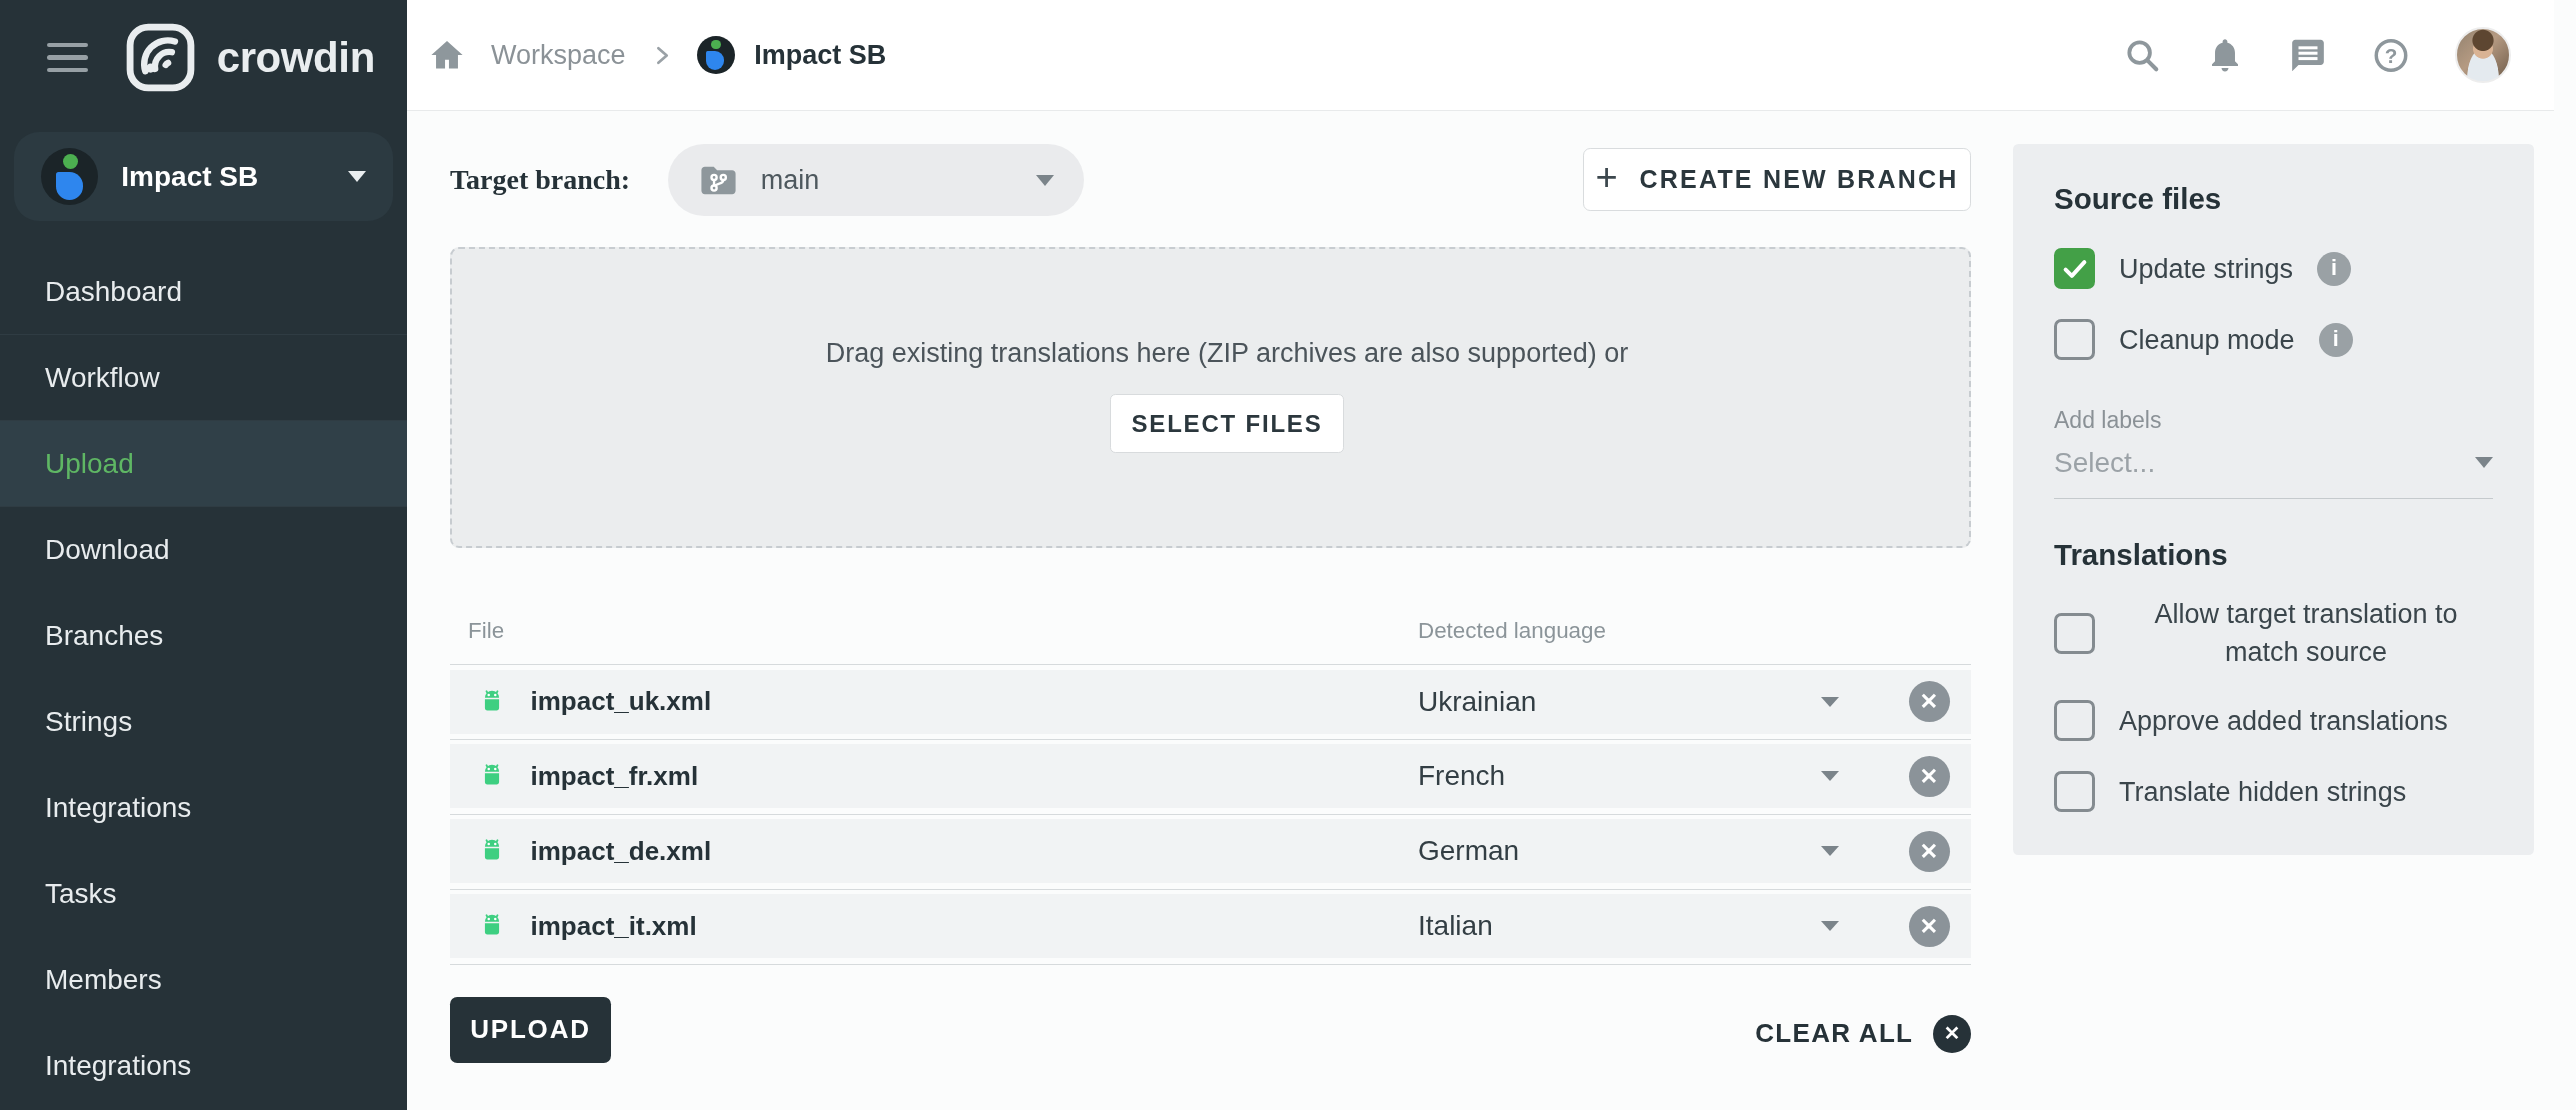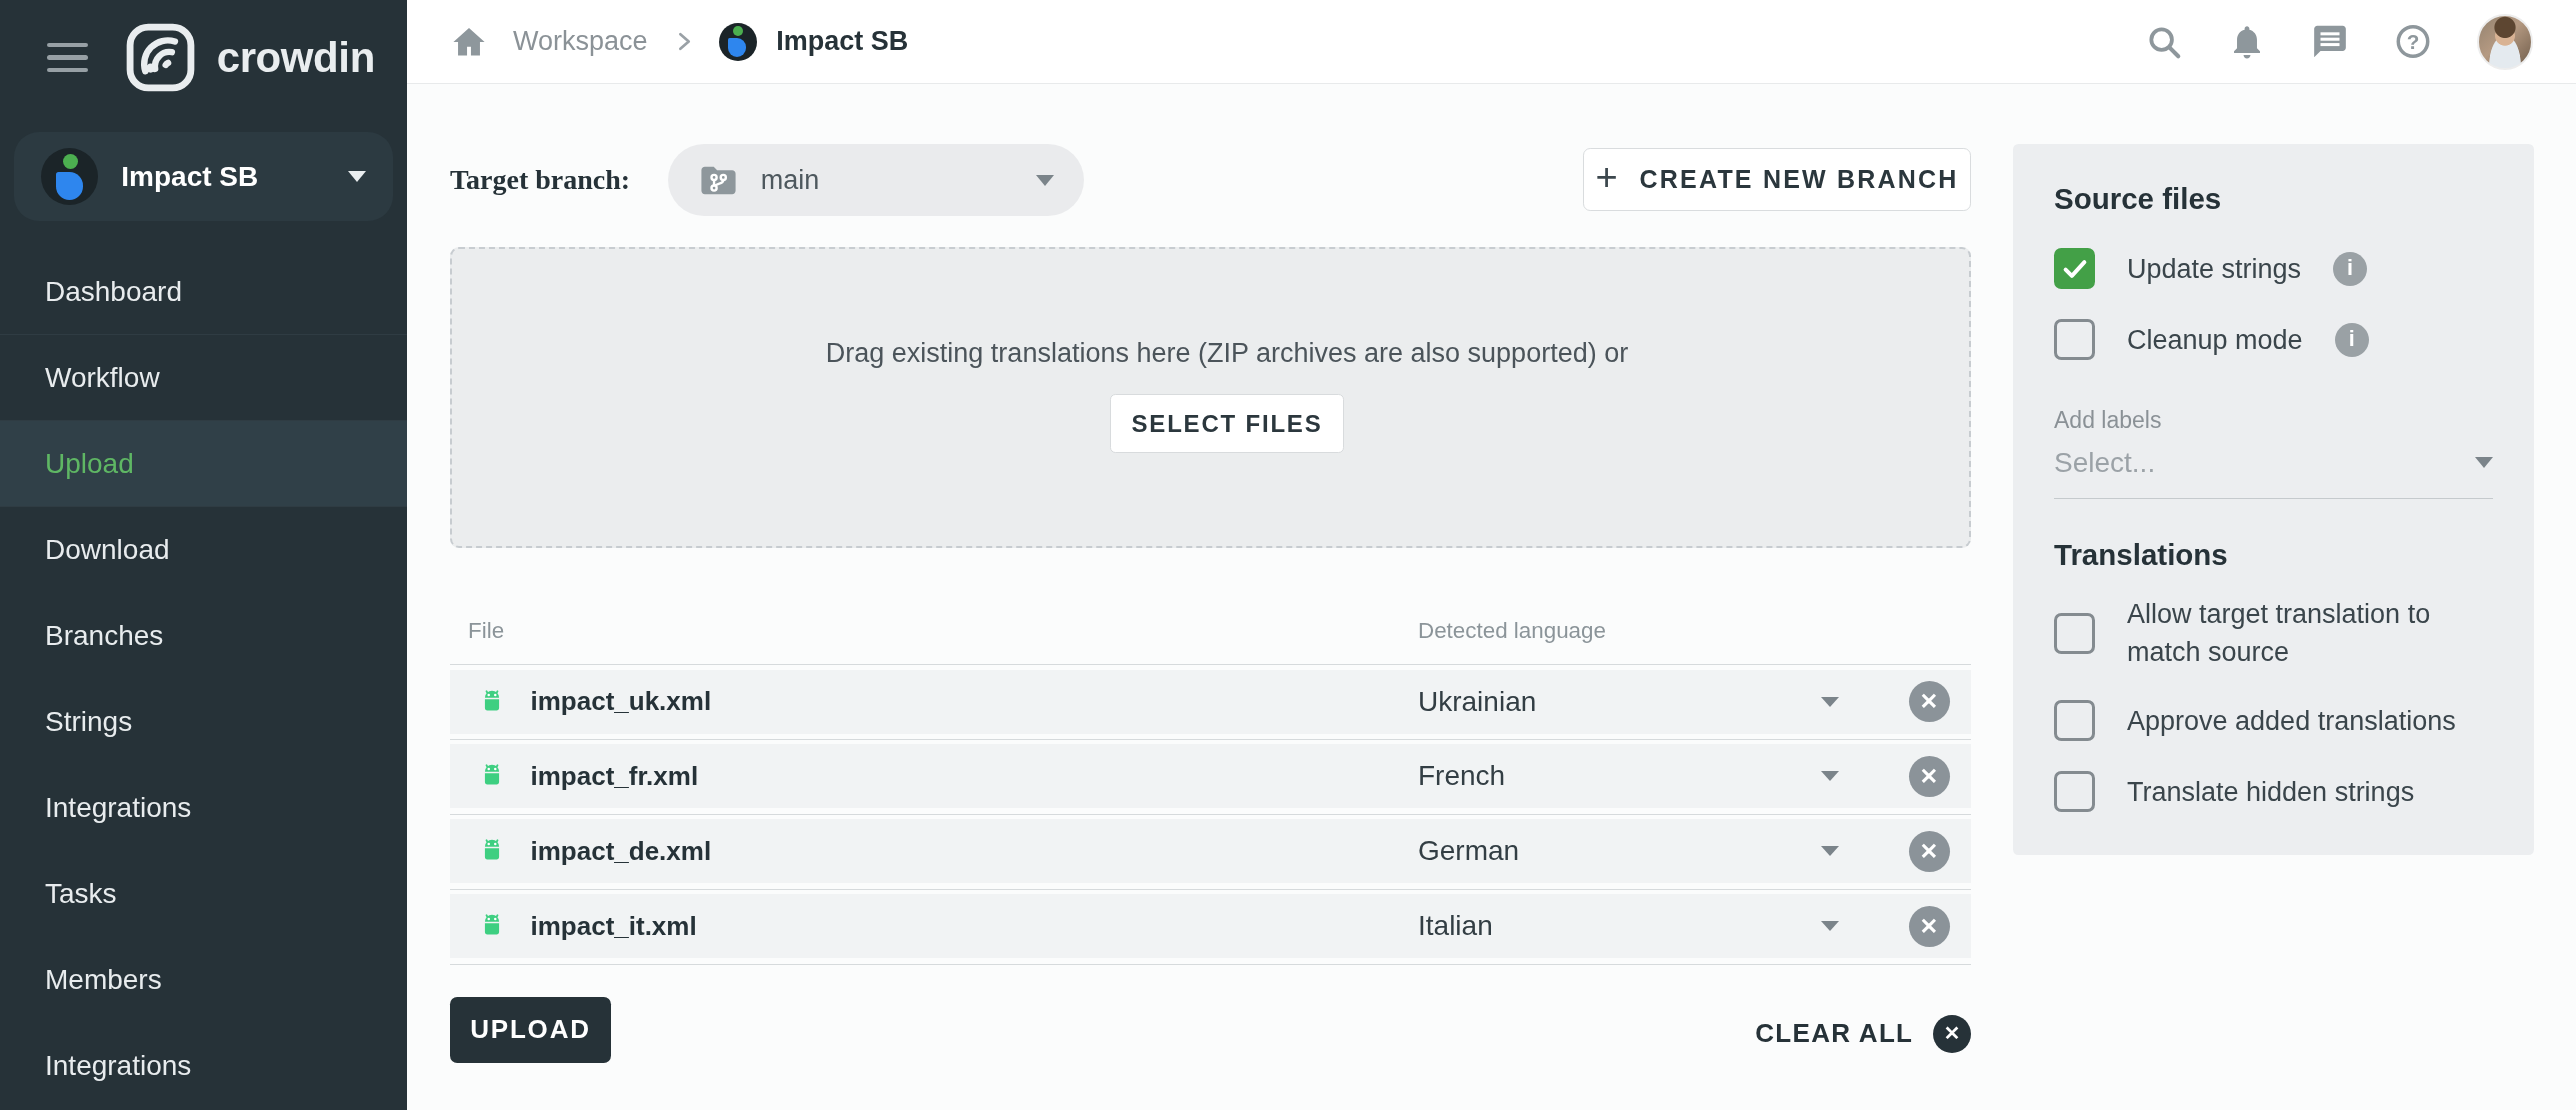--- a/index.html
+++ b/index.html
@@ -23,21 +23,21 @@
   .caret{width:0;height:0;border-left:9.8px solid transparent;border-right:9.8px solid transparent;border-top:11.6px solid #7b848a;}
   .caret-light{border-top-color:#e9edef;margin-left:auto;}
 
   .menu{position:absolute;top:249px;left:0;right:0;}
   .menu-item{height:86px;line-height:85px;padding-left:45px;font-size:28px;color:#e8ecee;font-weight:500;
     cursor:pointer;box-sizing:border-box;}
   .menu-item.divided{border-bottom:0.9px solid #2f3c43;}
   .menu-item.active{background:#304048;color:#5fb764;}
 
   
-  .topbar{position:absolute;left:407px;top:0;width:2169px;height:84px;background:#fff;
+  .topbar{position:absolute;left:385px;top:0;width:2169px;height:111px;background:#fff;
     border-bottom:1.8px solid #e8eaeb;display:flex;align-items:center;padding:0 43px;box-sizing:border-box;z-index:2;}
   .crumb{display:flex;align-items:center;}
   .crumb-label{font-size:27px;color:#8b9297;margin-left:25px;}
   .crumb-chevron{margin:0 23px;display:flex;}
   .pavatar.sm{width:38px;height:38px;}
   .pavatar.sm .pdot{width:9.8px;height:9.8px;margin-left:-4.5px;top:3.6px;}
   .pavatar.sm .pdrop{left:9px;top:15px;width:18px;height:19px;border-radius:1.8px 9.8px 9.8px 9.8px;}
   .crumb-project{font-size:27px;font-weight:700;color:#263238;margin-left:19.7px;}
   .top-icons{margin-left:auto;display:flex;align-items:center;gap:45px;}
   .top-icon{width:38px;height:38px;display:flex;align-items:center;justify-content:center;cursor:pointer;}
@@ -87,21 +87,21 @@
     font-family:inherit;font-size:26px;font-weight:700;letter-spacing:1.8px;cursor:pointer;}
   .clear-all{margin-left:auto;display:flex;align-items:center;gap:19.7px;cursor:pointer;margin-top:8px;}
   .clear-all span{font-size:26px;font-weight:700;letter-spacing:1.3px;color:#263238;}
   .clear-x{width:38px;height:38px;border-radius:50%;background:#263238;color:#fff;display:flex;
     align-items:center;justify-content:center;font-size:19.7px;font-weight:700;font-style:normal;}
 
   
   .panel{position:absolute;left:2013px;top:144px;width:521px;height:711px;background:#eceef0;border-radius:5.4px;
     padding:38px 41px;box-sizing:border-box;z-index:1;}
   .panel-title{font-size:29.5px;font-weight:700;color:#263238;}
-  .opt{display:flex;align-items:center;gap:32px;}
+  .opt{display:flex;align-items:center;gap:24px;text-align:center;}
   .cb{width:41px;height:41px;border-radius:7.2px;box-sizing:border-box;flex:0 0 auto;cursor:pointer;
     display:flex;align-items:center;justify-content:center;}
   .cb.checked{background:#43a047;}
   .cb.unchecked{border:3.6px solid #848b90;background:transparent;}
   .opt-label{font-size:27px;color:#3a454b;line-height:38px;}
   .info{width:34px;height:34px;border-radius:50%;background:#9aa1a5;color:#fff;display:flex;align-items:center;
     justify-content:center;font-size:21.5px;font-weight:700;font-style:normal;cursor:pointer;flex:0 0 auto;}
   .mt36{margin-top:32px;} .mt34{margin-top:30px;}
   .add-labels{margin-top:47px;font-size:23px;color:#8a9196;}
   .labels-select{margin-top:12.5px;display:flex;align-items:center;padding-bottom:19.7px;border-bottom:1.8px solid #c5cacd;cursor:pointer;}

